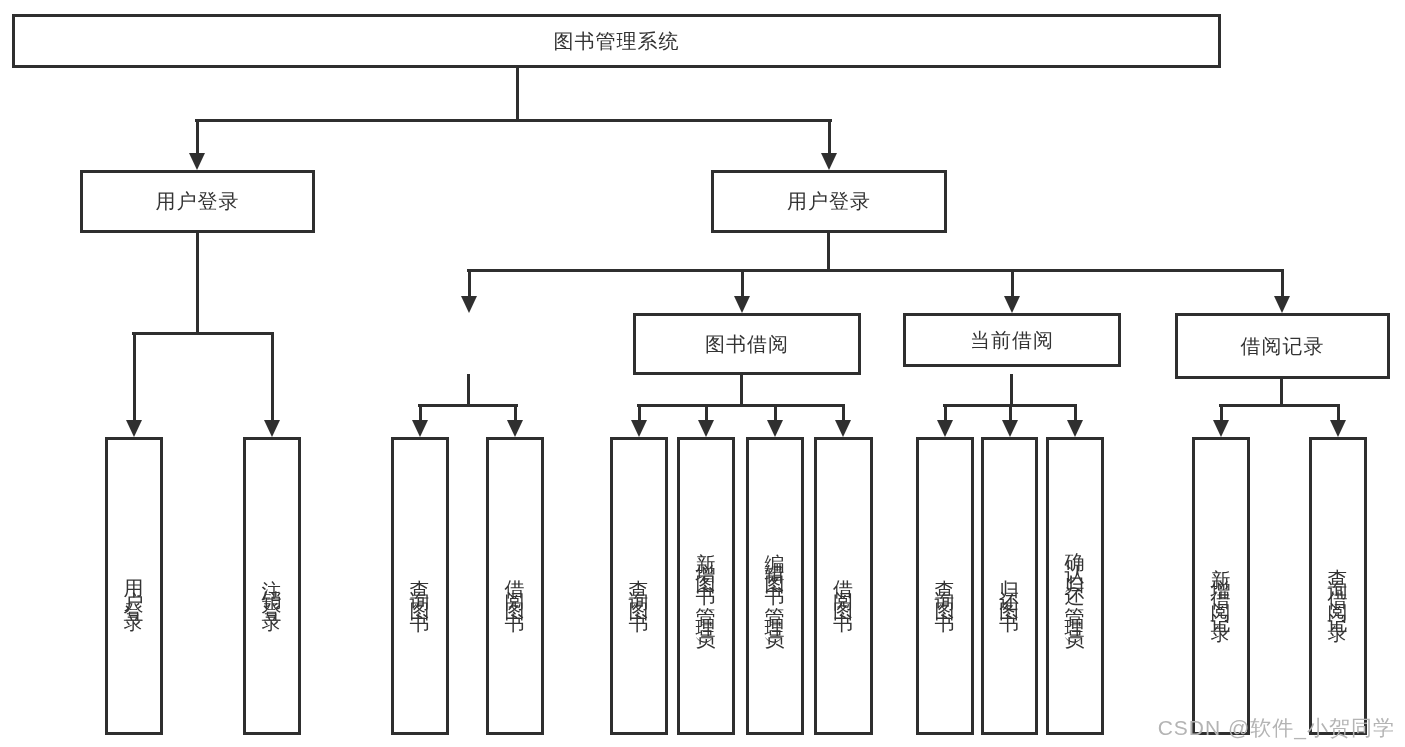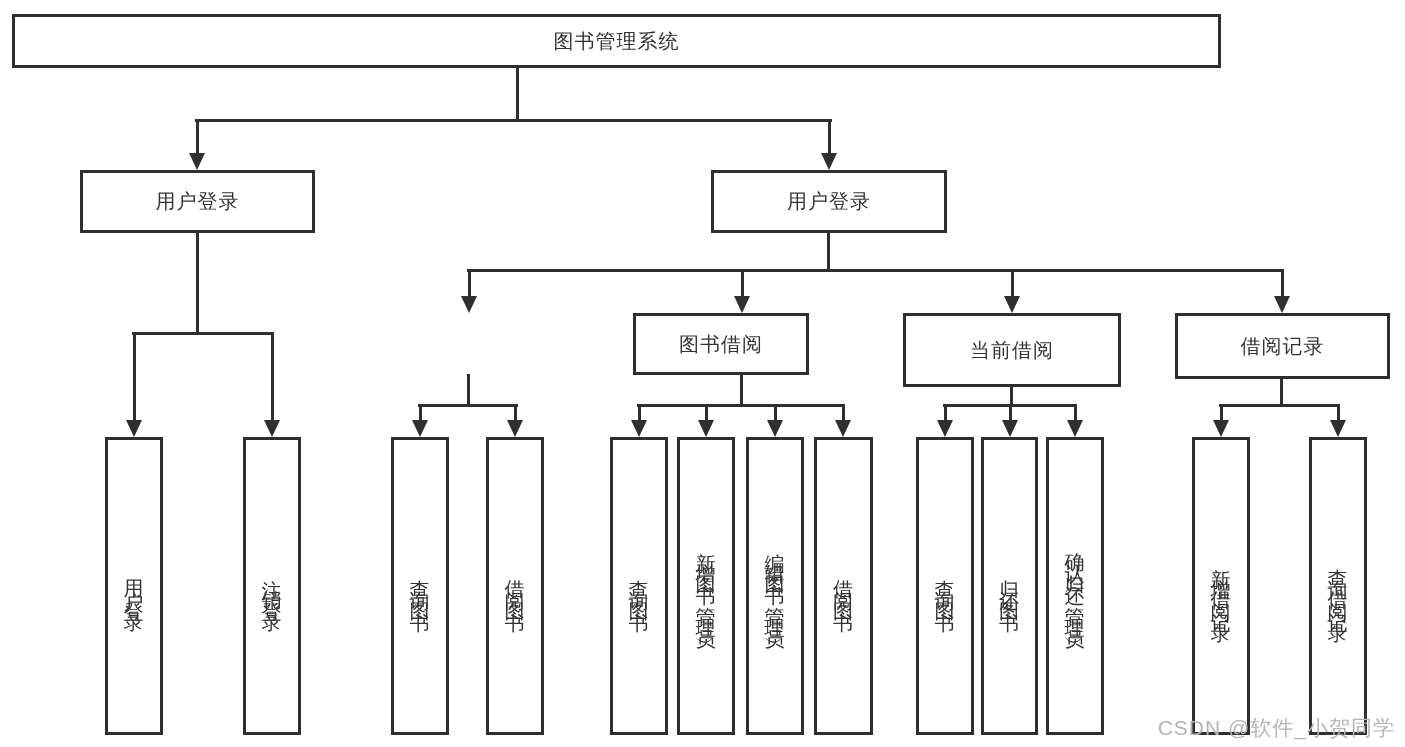--- a/index.html
+++ b/index.html
@@ -114,24 +114,24 @@
     <span>图书管理系统</span>
   </div>
 
   <div class="box hbox" style="left:80px; top:170px; width:235px; height:63px;">
     <span>用户登录</span>
   </div>
   <div class="box hbox" style="left:711px; top:170px; width:236px; height:63px;">
     <span>用户登录</span>
   </div>
 
-  <div class="box hbox" style="left:633px; top:313px; width:176px; height:62px;">
+  <div class="box hbox" style="left:633px; top:313px; width:228px; height:62px;">
     <span>图书借阅</span>
   </div>
-  <div class="box hbox" style="left:903px; top:313px; width:218px; height:74px;">
+  <div class="box hbox" style="left:903px; top:313px; width:218px; height:54px;">
     <span>当前借阅</span>
   </div>
   <div class="box hbox" style="left:1175px; top:313px; width:215px; height:66px;">
     <span>借阅记录</span>
   </div>
 
   <div class="box" style="left:105px; top:437px; width:58px; height:298px;">
     <span class="vtext">用户登录</span>
   </div>
   <div class="box" style="left:243px; top:437px; width:58px; height:298px;">

